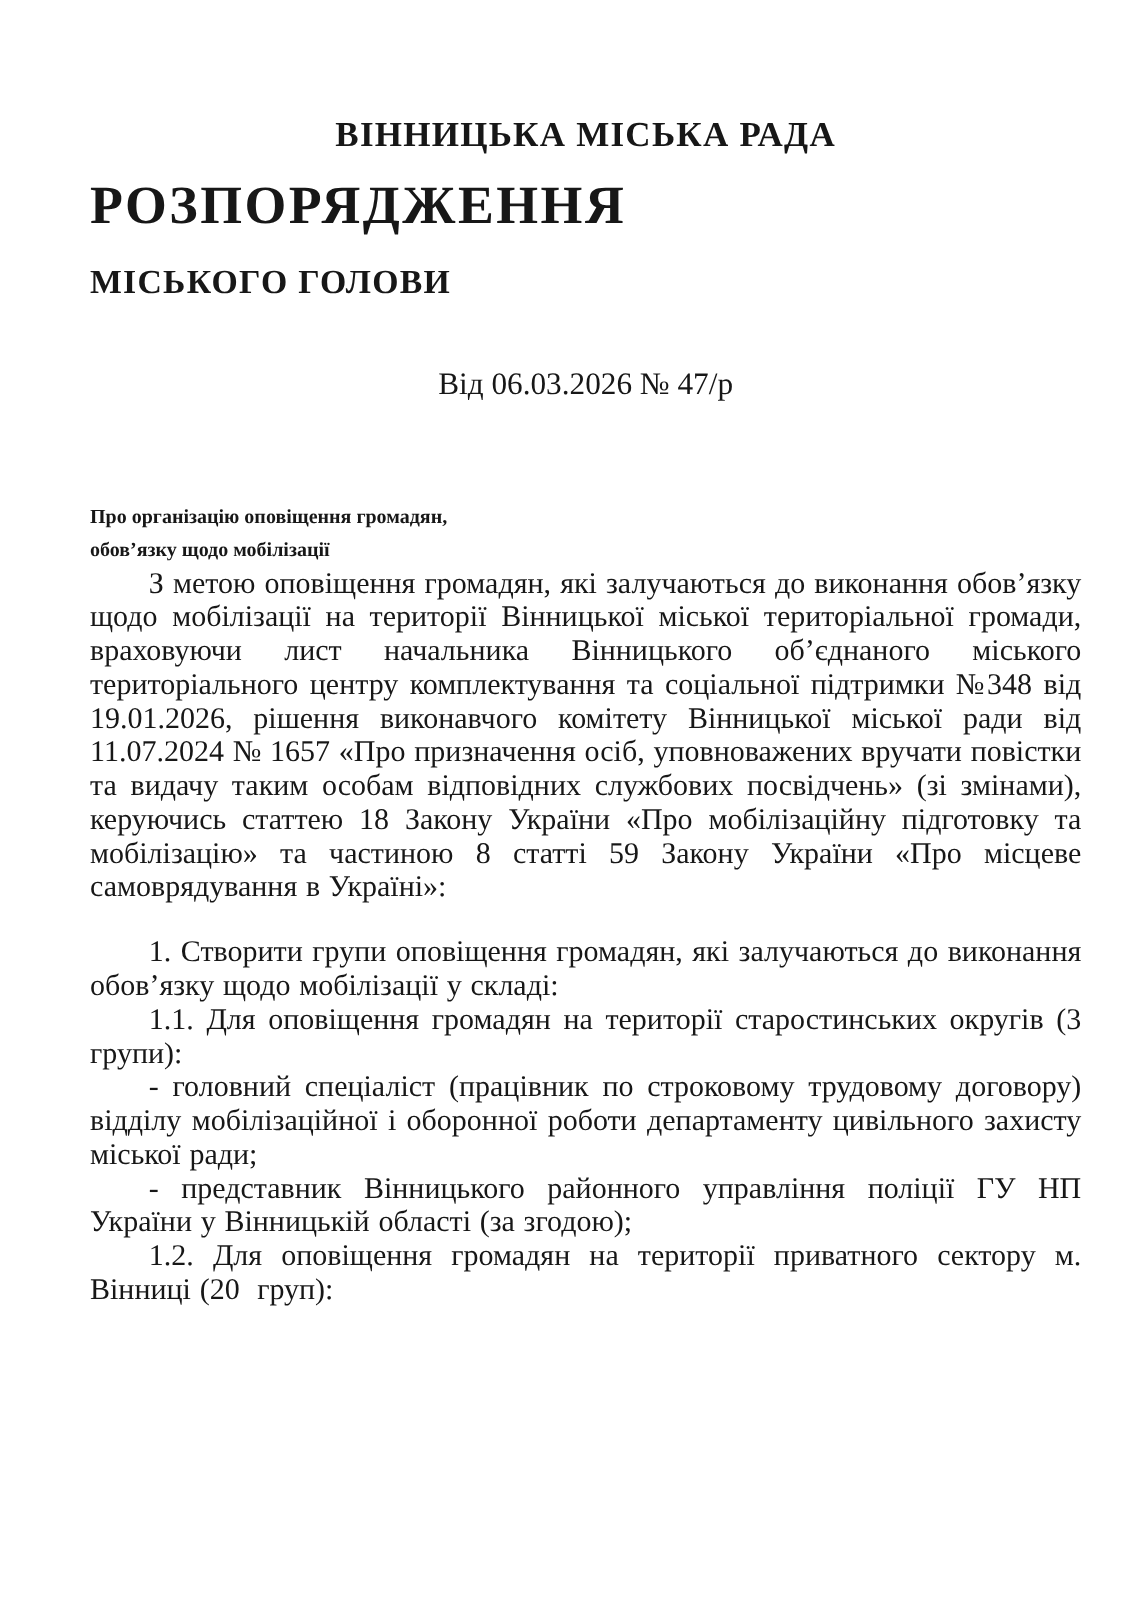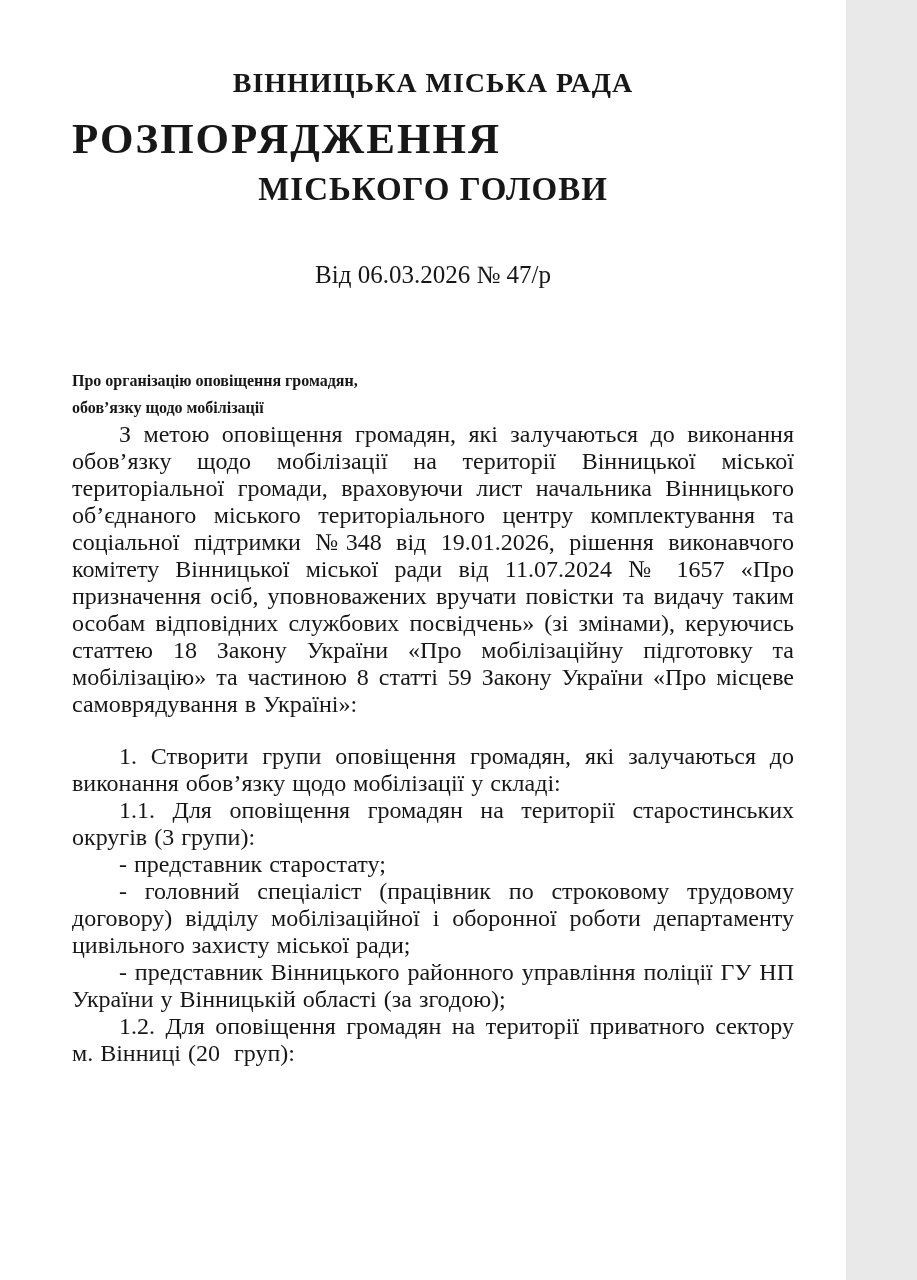--- a/index.html
+++ b/index.html
@@ -6,47 +6,47 @@
   html, body { background: #e9e9e9; }
   body {
     width: 917px;
     height: 1280px;
     font-family: "Liberation Serif", "DejaVu Serif", serif;
     color: #171717;
     overflow: hidden;
   }
   .page {
     position: relative;
-    width: 846px;
+    width: 917px;
     height: 1280px;
     background: #ffffff;
-    padding: 69px 52px 0 72px;
+    padding: 95px 52px 0 72px;
   }
   .org-name {
     text-align: center;
     font-weight: bold;
     font-size: 28px;
     line-height: 1;
     letter-spacing: 1px;
   }
   .doc-type {
     text-align: left;
     font-weight: bold;
     font-size: 43px;
     line-height: 1;
     letter-spacing: 2px;
     margin-top: 20px;
   }
   .doc-author {
-    text-align: center;
+    text-align: left;
     font-weight: bold;
-    font-size: 33px;
+    font-size: 27px;
     line-height: 1;
     letter-spacing: 1px;
-    margin-top: 13px;
+    margin-top: 26px;
   }
   .doc-date {
     text-align: center;
     font-size: 25px;
     line-height: 1;
     margin-top: 56px;
   }
   .subject {
     margin-top: 80px;
     font-weight: bold;
@@ -81,19 +81,18 @@
 
   <div class="subject">
     <div>Про організацію оповіщення громадян,</div>
     <div>обов’язку щодо мобілізації</div>
   </div>
 
   <div class="body-text">
     <p class="para">З метою оповіщення громадян, які залучаються до виконання обов’язку щодо мобілізації на території Вінницької міської територіальної громади, враховуючи лист начальника Вінницького об’єднаного міського територіального центру комплектування та соціальної підтримки №348 від 19.01.2026, рішення виконавчого комітету Вінницької міської ради від 11.07.2024 № 1657 «Про призначення осіб, уповноважених вручати повістки та видачу таким особам відповідних службових посвідчень» (зі змінами), керуючись статтею 18 Закону України «Про мобілізаційну підготовку та мобілізацію» та частиною 8 статті 59 Закону України «Про місцеве самоврядування в Україні»:</p>
     <p class="para gap-before">1. Створити групи оповіщення громадян, які залучаються до виконання обов’язку щодо мобілізації у складі:</p>
     <p class="para">1.1. Для оповіщення громадян на території старостинських округів (3 групи):</p>
-    <p class="para">- представник старостату;</p>
     <p class="para">- головний спеціаліст (працівник по строковому трудовому договору) відділу мобілізаційної і оборонної роботи департаменту цивільного захисту міської ради;</p>
     <p class="para">- представник Вінницького районного управління поліції ГУ НП України у Вінницькій області (за згодою);</p>
     <p class="para">1.2. Для оповіщення громадян на території приватного сектору м. Вінниці (20&nbsp; груп):</p>
   </div>
 
 </div>
 
 </body></html>

